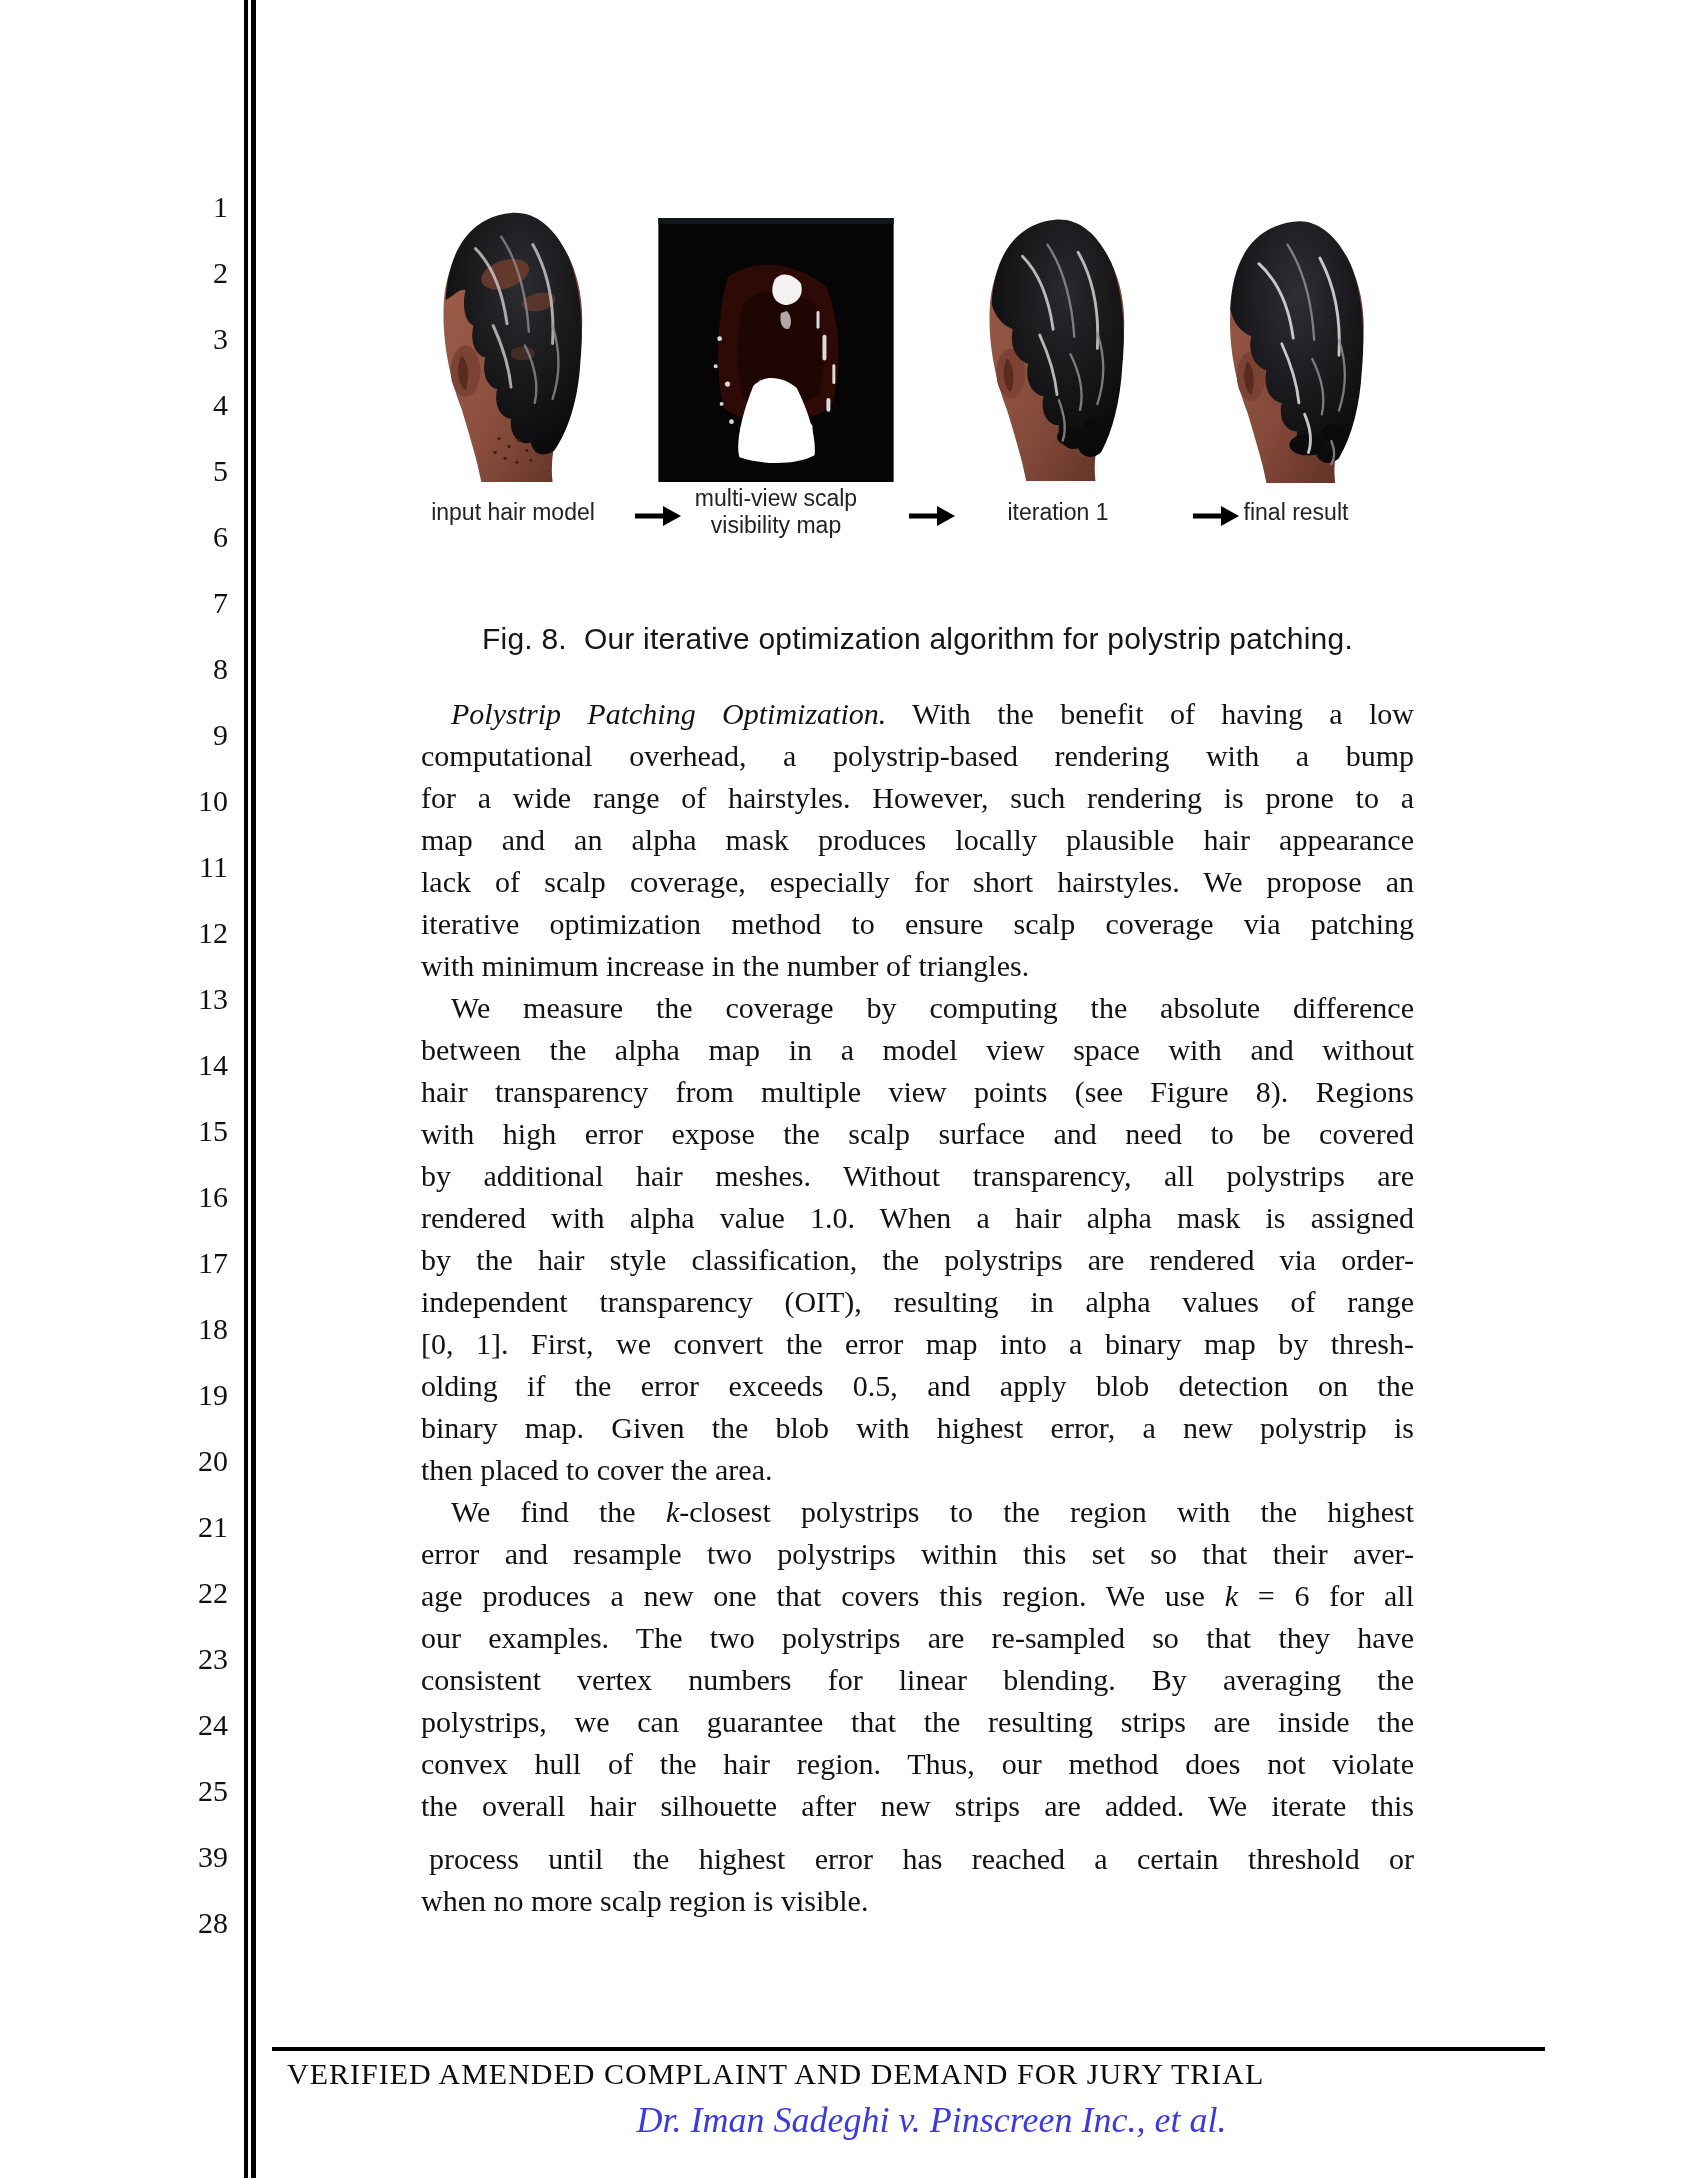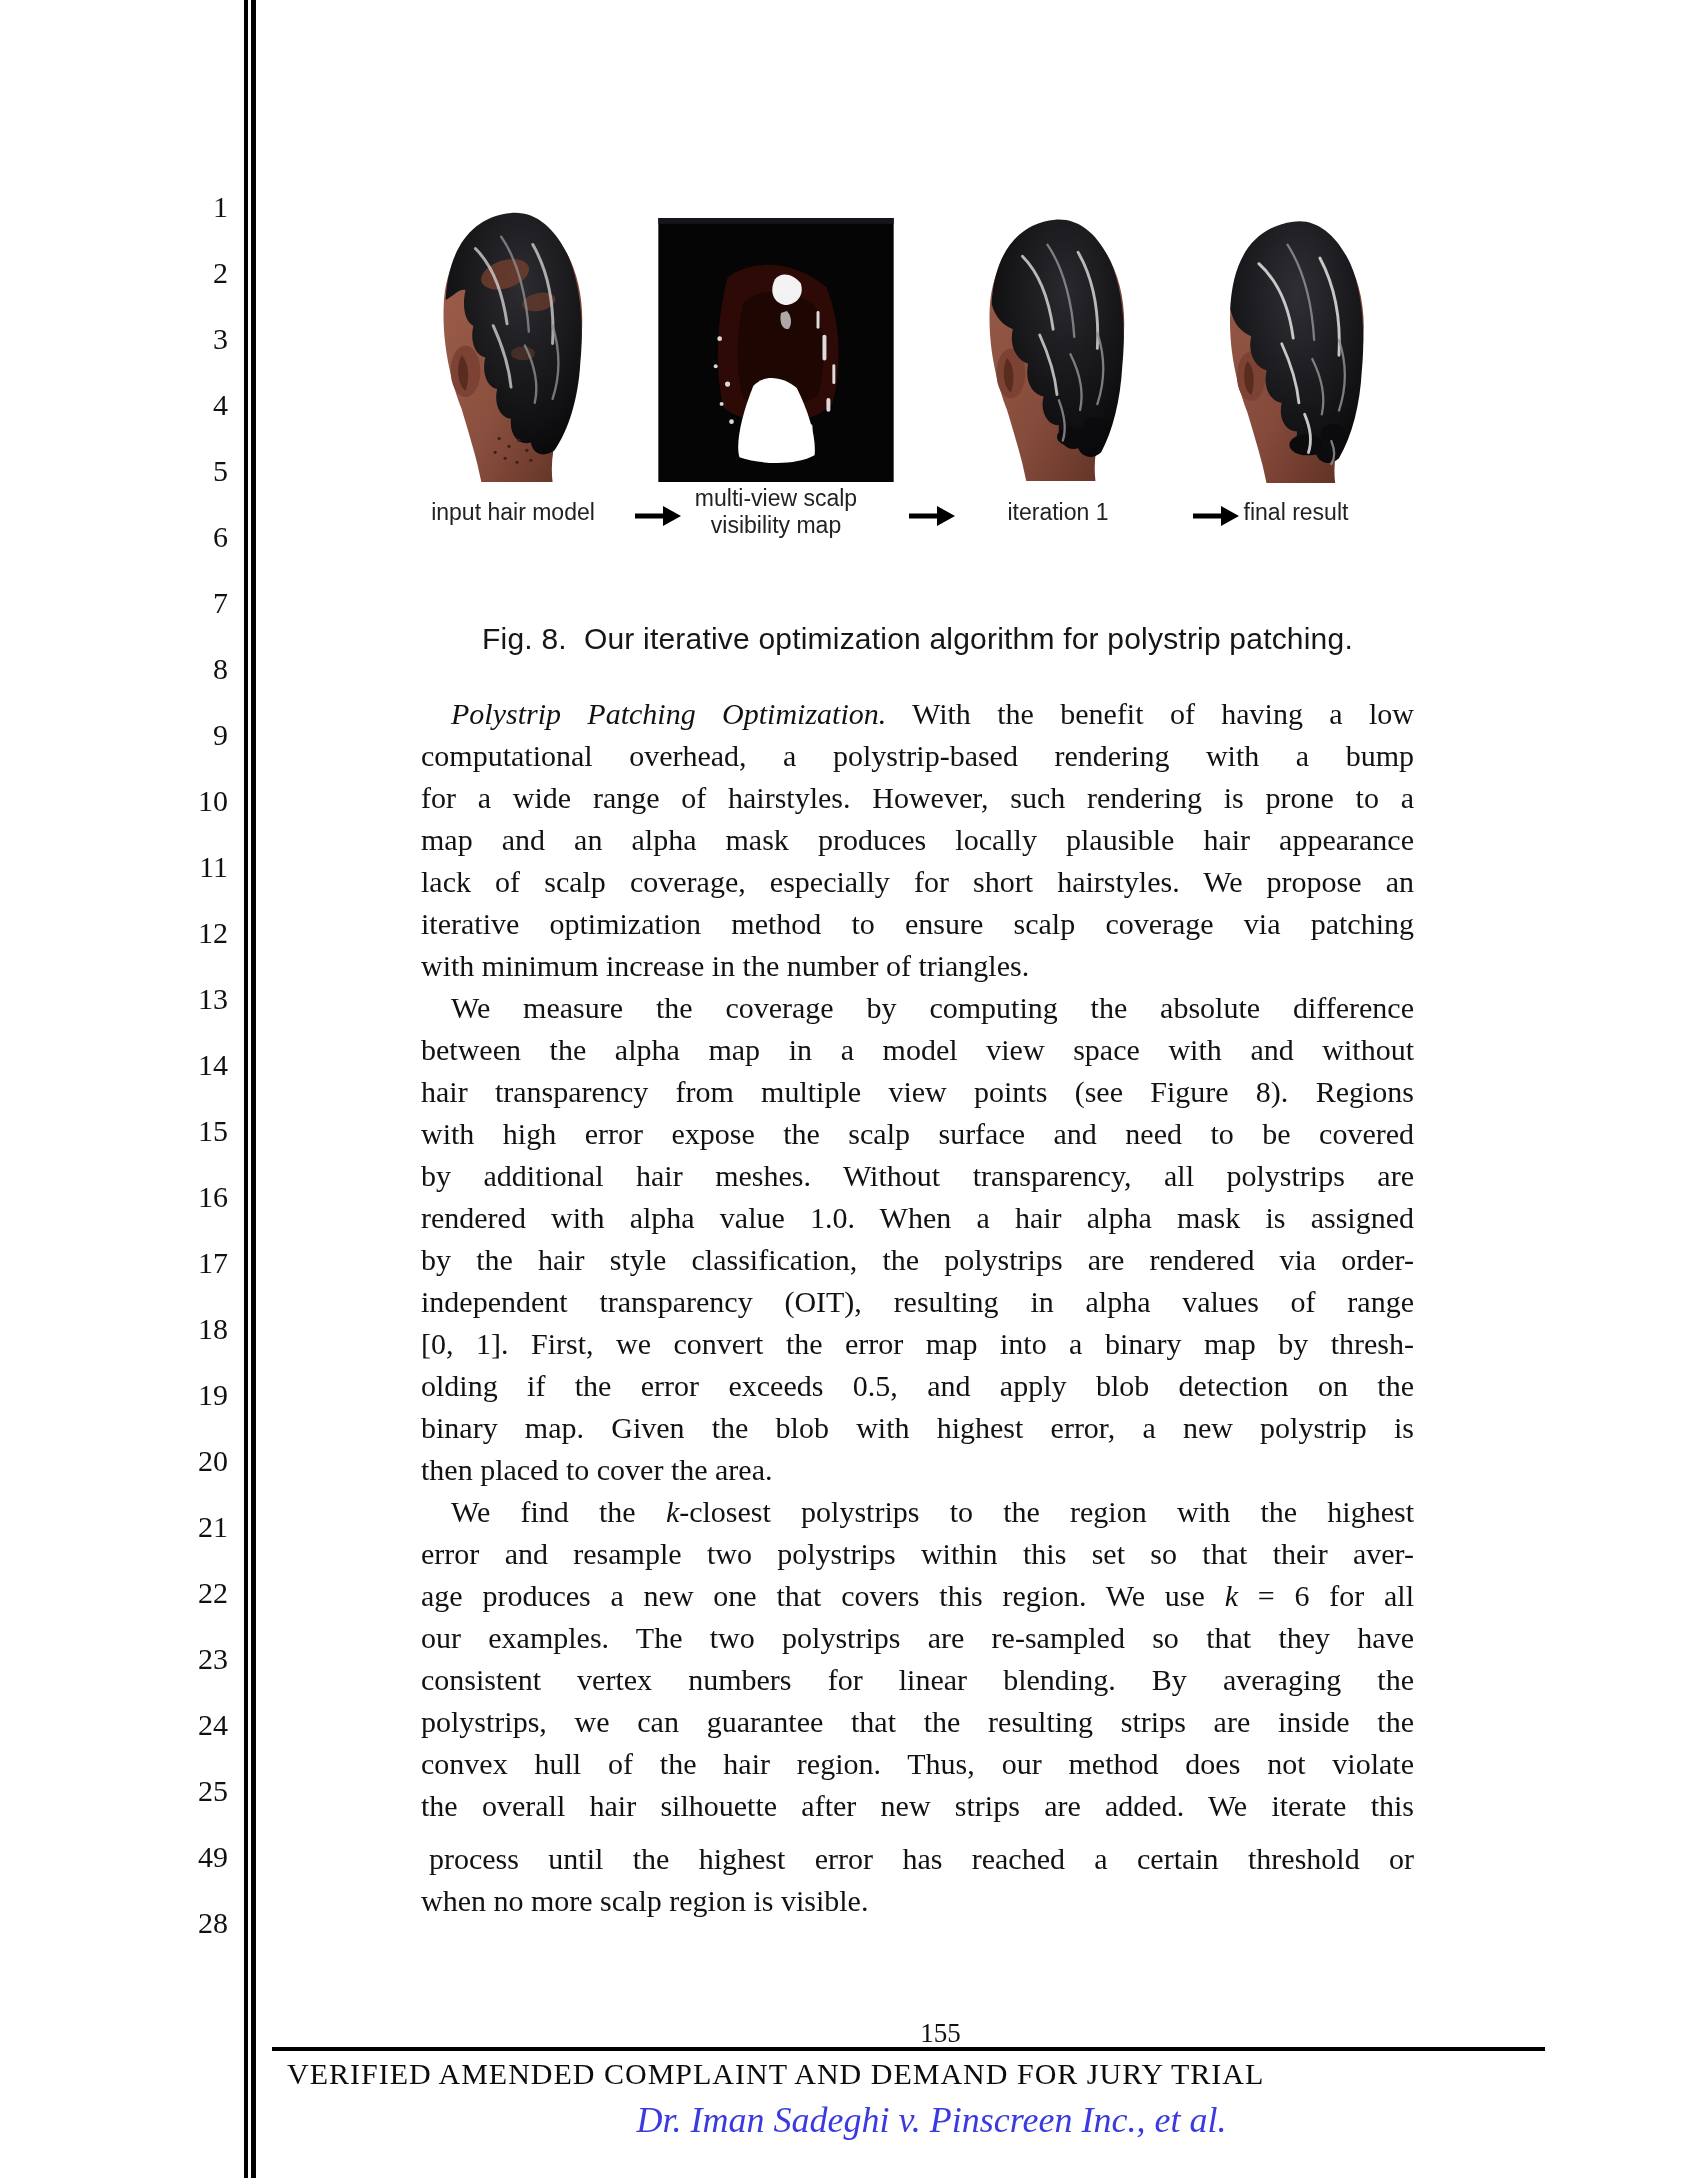--- a/index.html
+++ b/index.html
@@ -75,21 +75,21 @@
       <div class="lnum">16</div>
       <div class="lnum">17</div>
       <div class="lnum">18</div>
       <div class="lnum">19</div>
       <div class="lnum">20</div>
       <div class="lnum">21</div>
       <div class="lnum">22</div>
       <div class="lnum">23</div>
       <div class="lnum">24</div>
       <div class="lnum">25</div>
-      <div class="lnum">49</div>
+      <div class="lnum">39</div>
       <div class="lnum">28</div>
     </div>
   <div class="vrule r1"></div>
   <div class="vrule r2"></div>
 
   <div class="panel" style="left:403px;top:205px;width:220px;height:277px;">
     <svg viewBox="0 0 220 280">
       <defs>
         <linearGradient id="sk1" x1="0" y1="0" x2="1" y2="1">
           <stop offset="0" stop-color="#a0614d"></stop>
@@ -273,19 +273,18 @@
       <div class="bline"><span>age produces a new one that covers this region. We use </span><em>k</em><span> = 6 for all</span></div>
       <div class="bline"><span>our examples. The two polystrips are re-sampled so that they have</span></div>
       <div class="bline"><span>consistent vertex numbers for linear blending. By averaging the</span></div>
       <div class="bline"><span>polystrips, we can guarantee that the resulting strips are inside the</span></div>
       <div class="bline"><span>convex hull of the hair region. Thus, our method does not violate</span></div>
       <div class="bline"><span>the overall hair silhouette after new strips are added. We iterate this</span></div>
       <div class="bline gap"><span>process until the highest error has reached a certain threshold or</span></div>
       <div class="bline last"><span>when no more scalp region is visible.</span></div>
     </div>
 
-  <div class="pageno">155</div>
   <div class="hrule"></div>
   <div class="foot-title">VERIFIED AMENDED COMPLAINT AND DEMAND FOR JURY TRIAL</div>
   <div class="foot-case" style="color: rgb(58, 58, 224);">Dr. Iman Sadeghi v. Pinscreen Inc., et al.</div>
 
 </div>
 
 
 </body></html>

